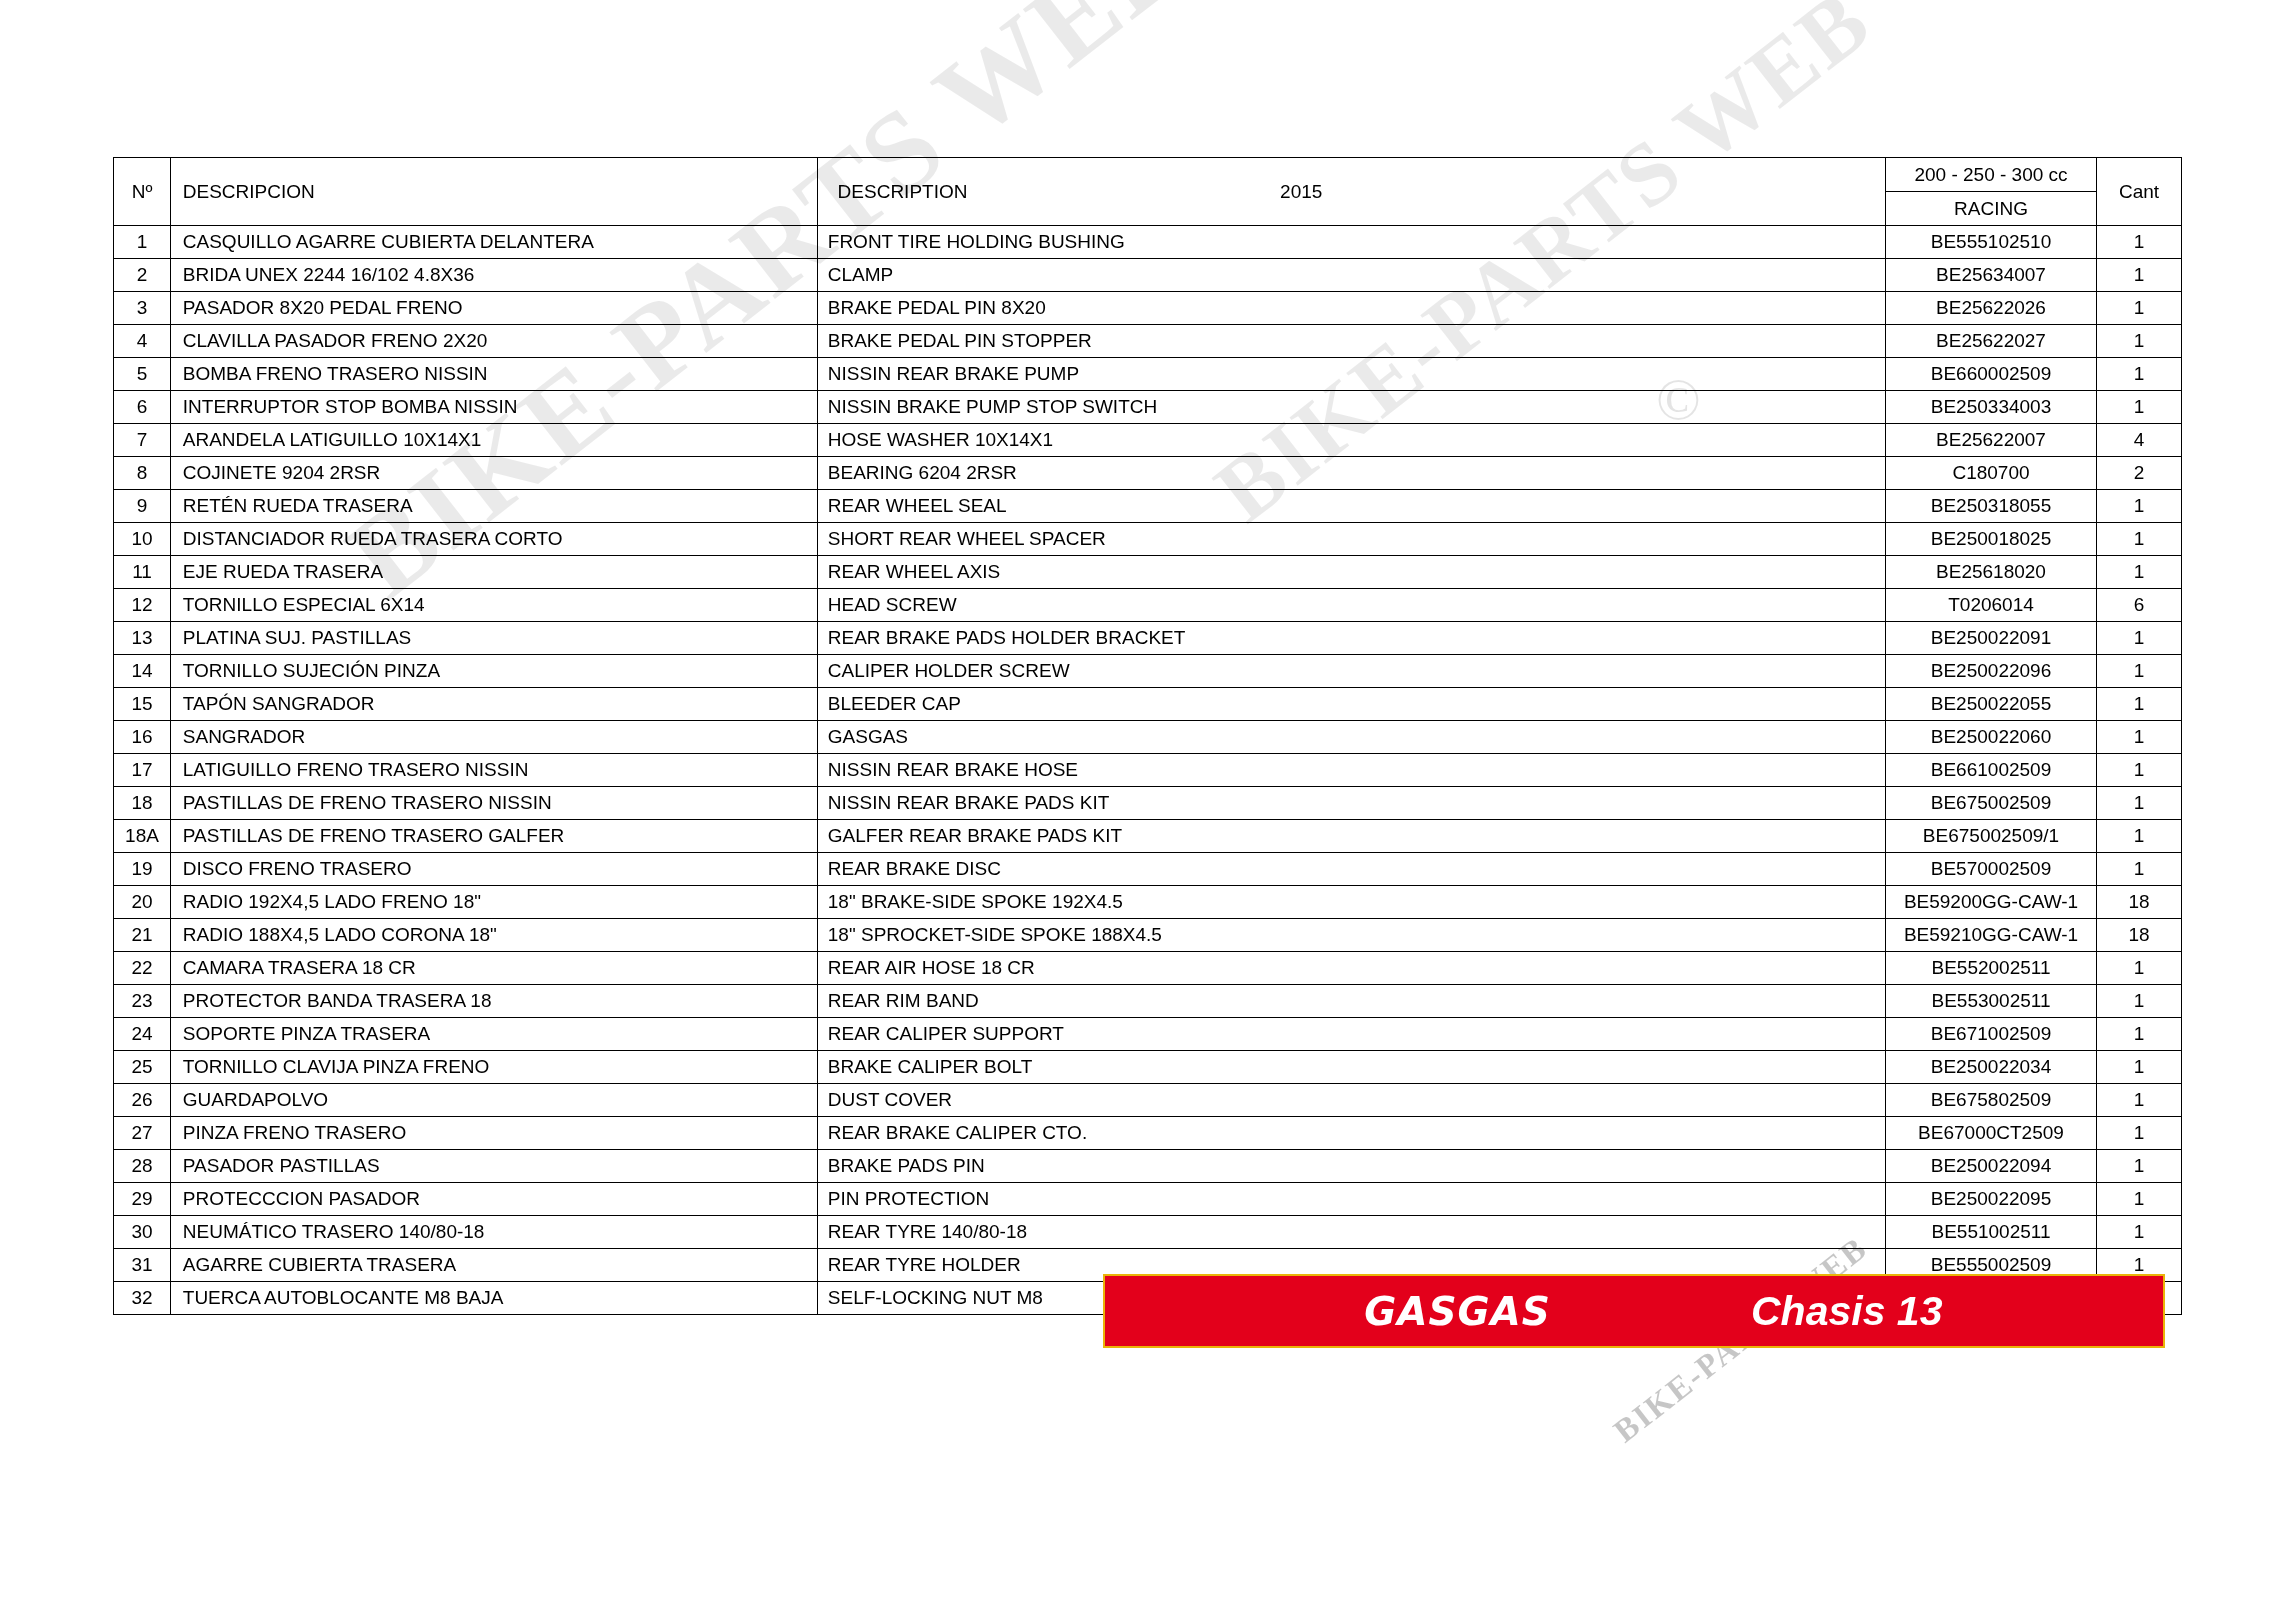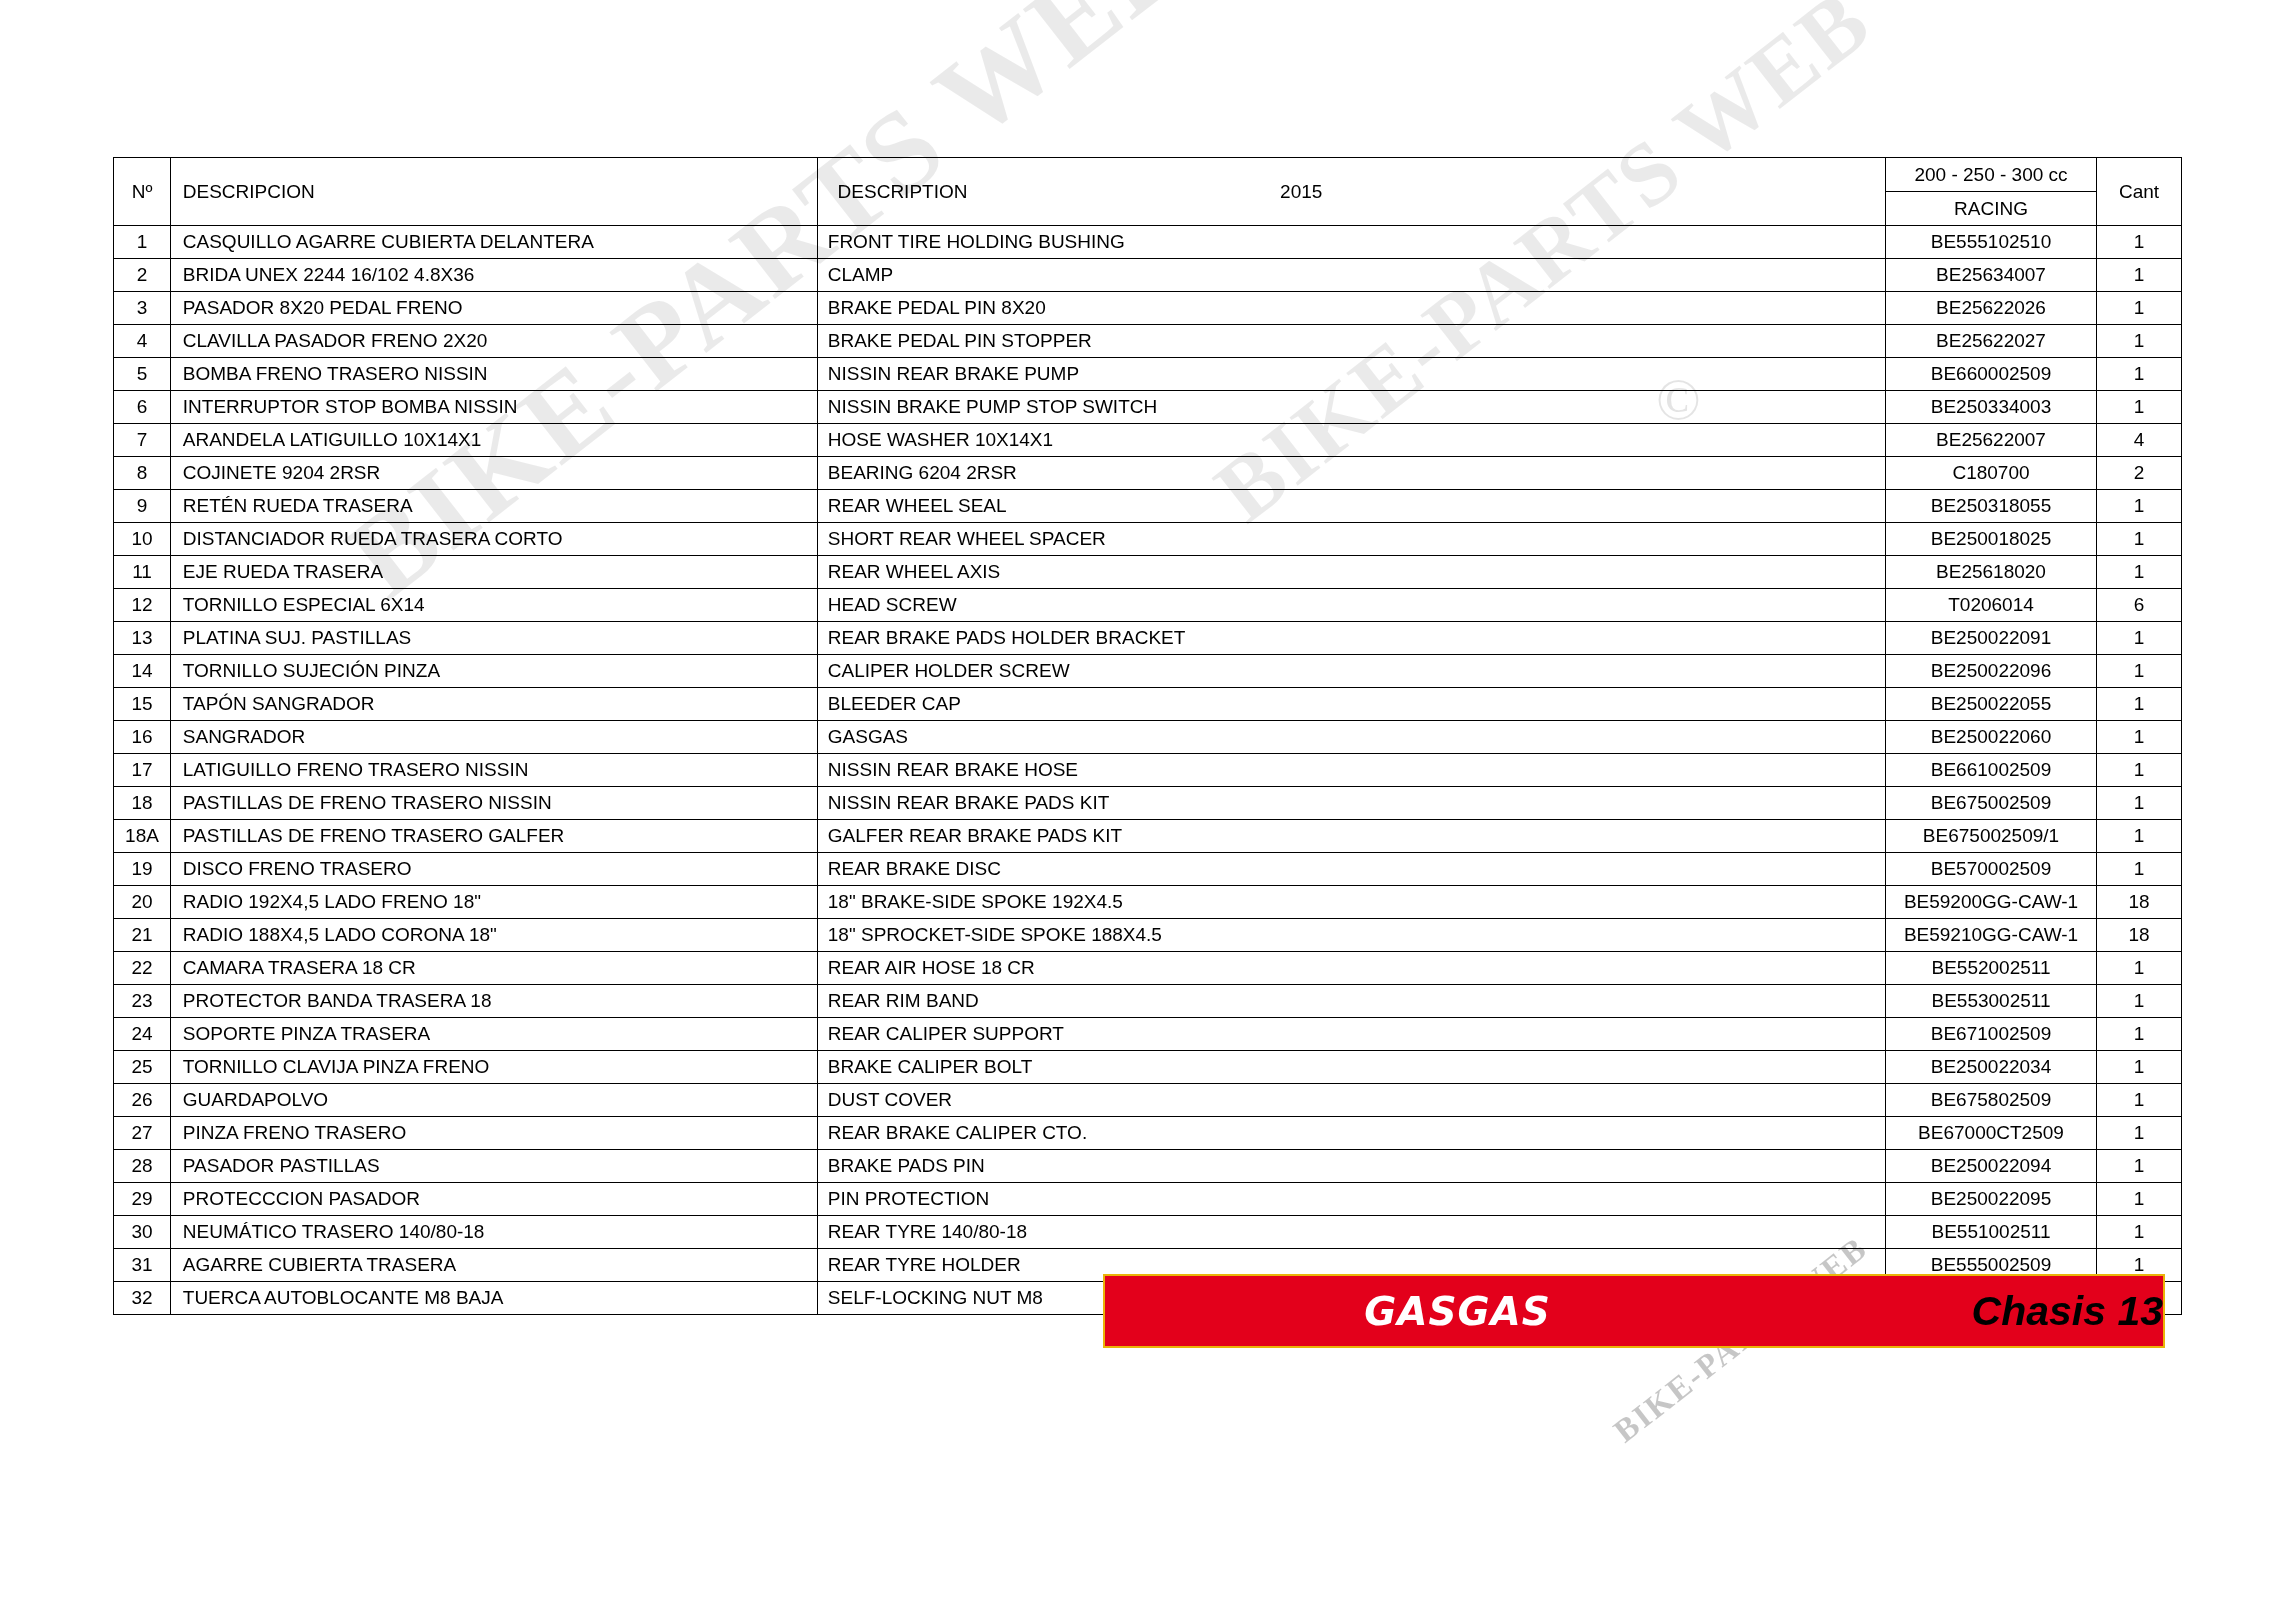--- a/index.html
+++ b/index.html
@@ -124,22 +124,22 @@
     color: #ffffff;
     font-size: 39px;
     font-weight: bold;
     font-style: italic;
     letter-spacing: 1px;
     font-family: "DejaVu Sans", sans-serif;
     padding-left: 59px;
   }
   .banner-title {
     width: 412px;
-    text-align: right;
-    color: #000000;
+    text-align: left;
+    color: #ffffff;
     font-size: 41px;
     font-weight: bold;
     font-style: italic;
     font-family: "Liberation Sans", sans-serif;
   }
 </style>
 </head>
 <body>
 
 <div class="wm wm-1">BIKE-PARTS WEB</div>

